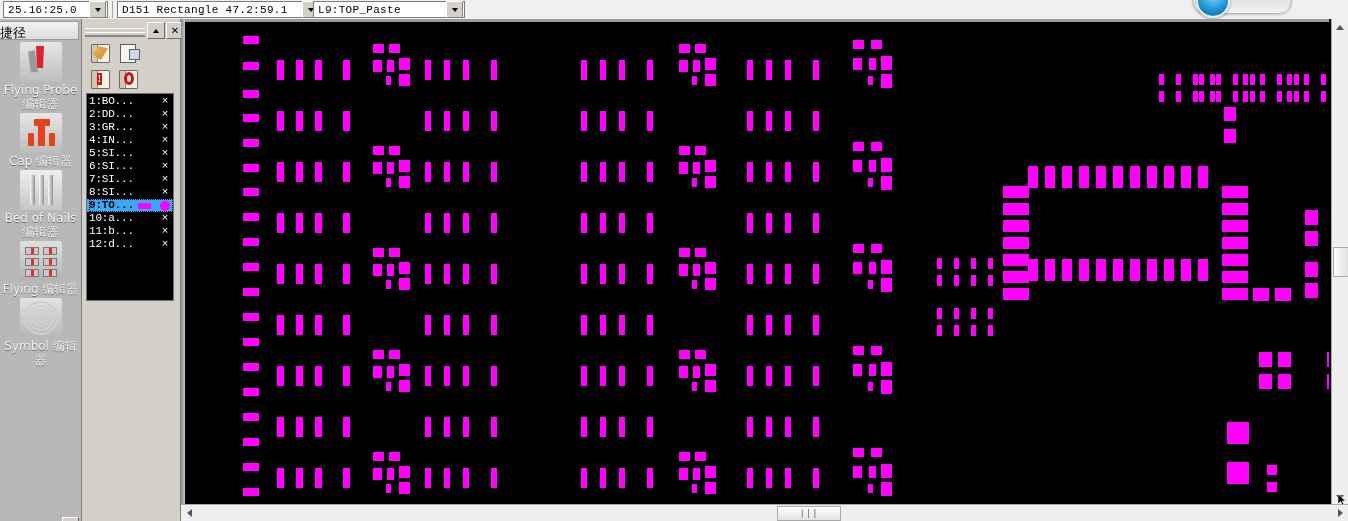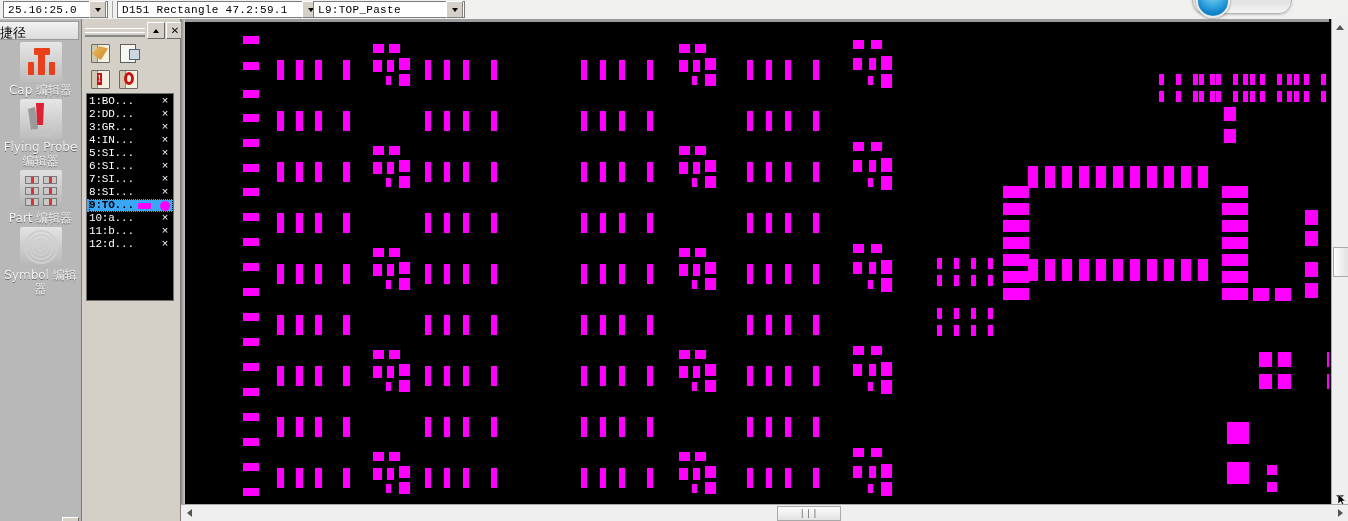--- a/index.html
+++ b/index.html
@@ -183,46 +183,54 @@
         </span>
     </div>
     <div class="gloss-btn"></div>
     <div class="gloss-circle"></div>
   </div>
 
   <div class="sidebar">
     <div class="sb-head">捷径</div>
     <div class="sb-list" id="sb-list">
         <div class="sb-item">
+          <div class="sb-ico i-fly"><svg width="42" height="40">
+              <polygon points="16,4 24,4 23,26 17,26" fill="#d23"></polygon>
+              <polygon points="8,10 15,8 18,30 11,31" fill="#9a9a9a"></polygon>
+              <polygon points="12,30 32,34 30,38 10,35" fill="#c4c4c4"></polygon>
+            </svg></div>
+          <div class="sb-lbl">Flying Probe 编辑器</div>
+        </div>
+        <div class="sb-item">
           <div class="sb-ico i-cap">
             <i style="left:8px;top:20px;width:6px;height:13px"></i>
             <i style="left:18px;top:8px;width:7px;height:25px"></i>
             <i style="left:29px;top:20px;width:6px;height:13px"></i>
             <i style="left:14px;top:6px;width:16px;height:7px"></i>
           </div>
           <div class="sb-lbl">Cap 编辑器</div>
         </div>
         <div class="sb-item">
-          <div class="sb-ico i-fly"><svg width="42" height="40">
-              <polygon points="16,4 24,4 23,26 17,26" fill="#d23"></polygon>
-              <polygon points="8,10 15,8 18,30 11,31" fill="#9a9a9a"></polygon>
-              <polygon points="12,30 32,34 30,38 10,35" fill="#c4c4c4"></polygon>
-            </svg></div>
-          <div class="sb-lbl">Flying Probe 编辑器</div>
+          <div class="sb-ico i-bon">
+            <i style="left:10px"></i>
+            <i style="left:19px"></i>
+            <i style="left:28px"></i>
+          </div>
+          <div class="sb-lbl">Bed of Nails 编辑器</div>
         </div>
         <div class="sb-item">
           <div class="sb-ico i-panel">
             <i style="left:5px;top:6px;width:14px;height:8px"></i>
             <i style="left:23px;top:6px;width:14px;height:8px"></i>
             <i style="left:5px;top:17px;width:14px;height:8px"></i>
             <i style="left:23px;top:17px;width:14px;height:8px"></i>
             <i style="left:5px;top:28px;width:14px;height:8px"></i>
             <i style="left:23px;top:28px;width:14px;height:8px"></i>
           </div>
-          <div class="sb-lbl">Part 编辑器</div>
+          <div class="sb-lbl">Flying 编辑器</div>
         </div>
         <div class="sb-item">
           <div class="sb-ico i-sym"><svg width="42" height="40">
               <g fill="none" stroke="#cfcfcf" stroke-width="2">
                 <circle cx="21" cy="20" r="4"></circle>
                 <circle cx="21" cy="20" r="8"></circle>
                 <circle cx="21" cy="20" r="12"></circle>
                 <circle cx="21" cy="20" r="16"></circle>
               </g>
             </svg></div>

